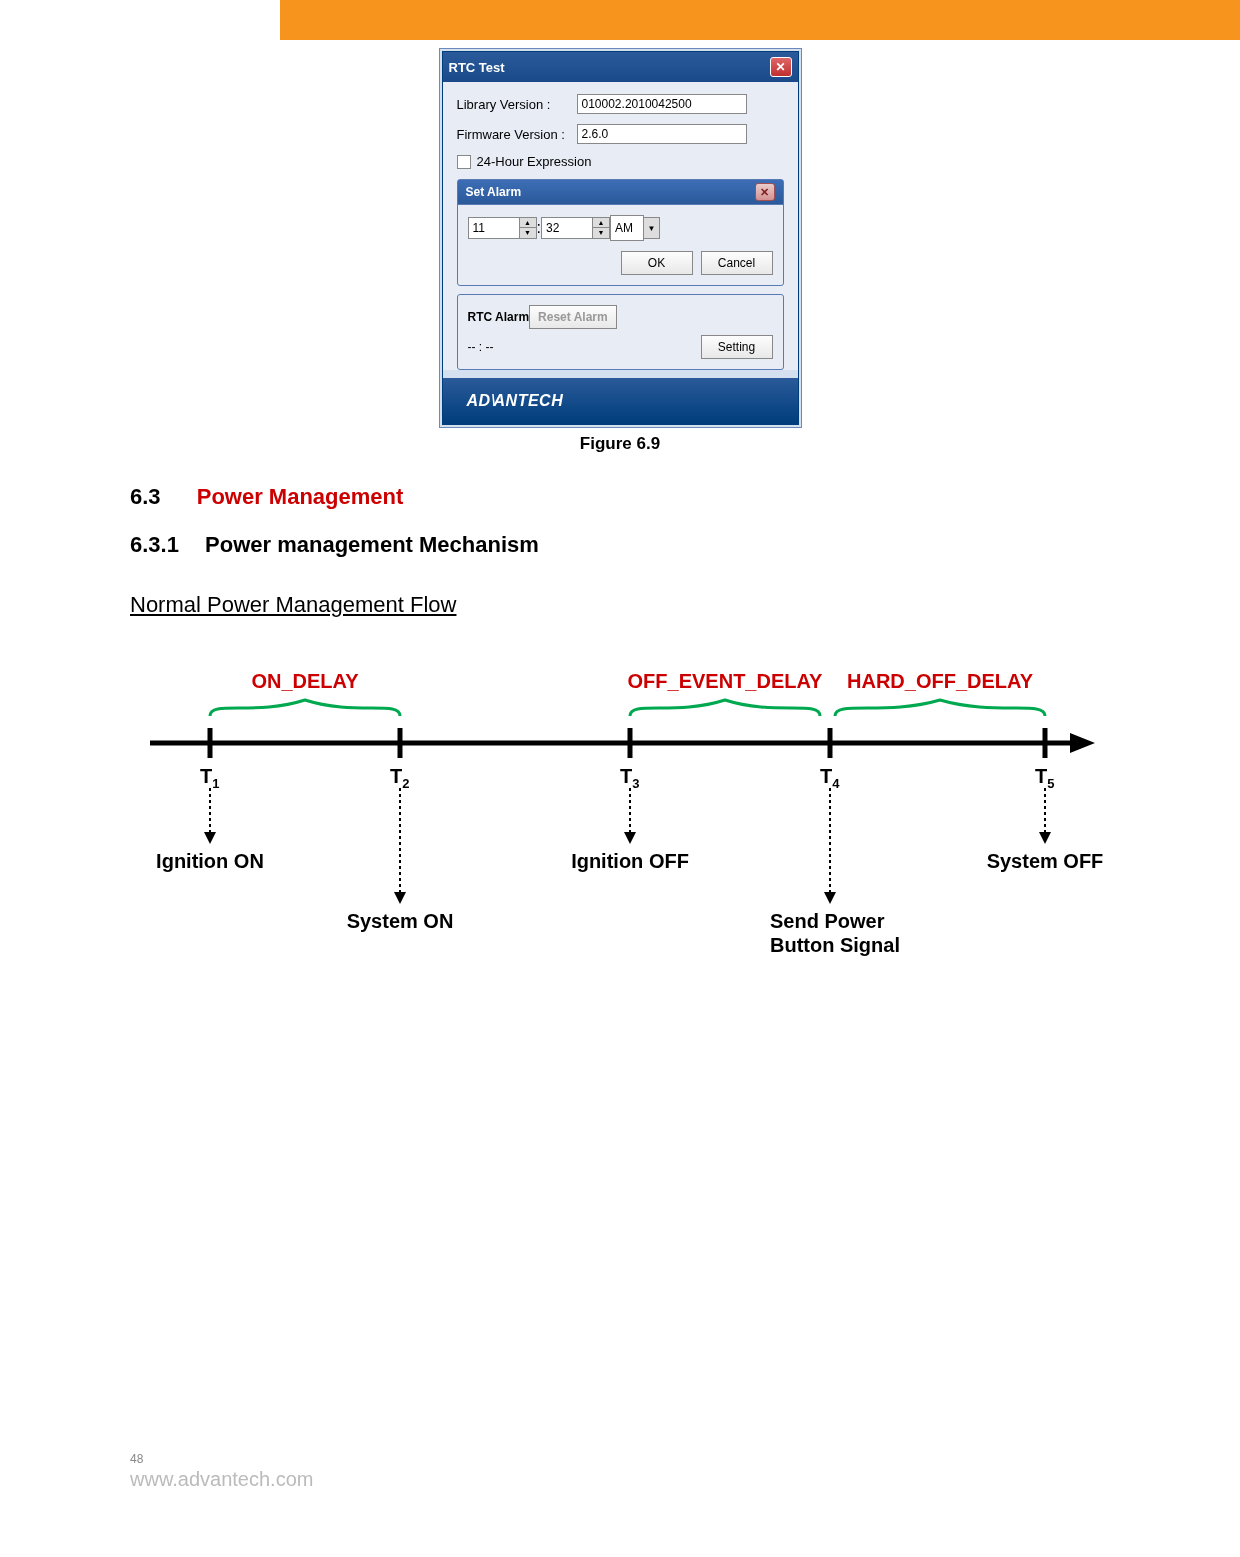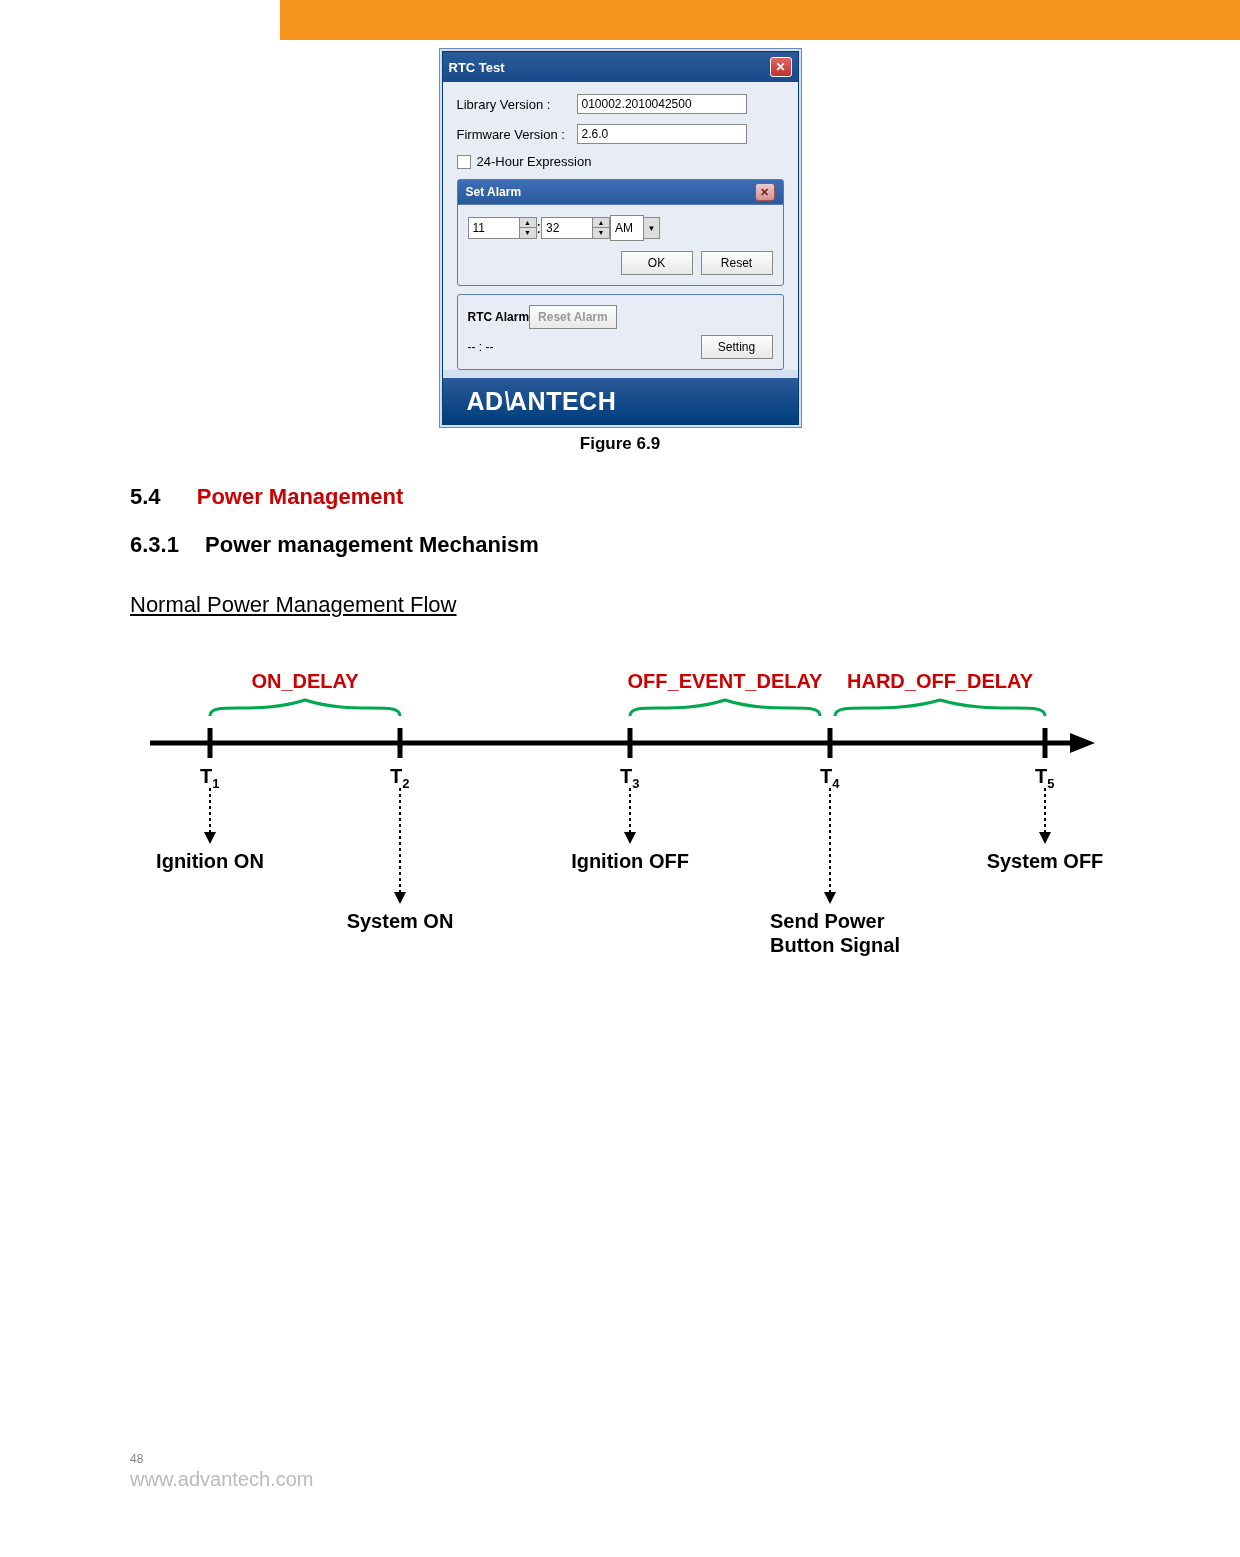--- a/index.html
+++ b/index.html
@@ -30,21 +30,21 @@
   .spinner .spin-btns div:first-child { border-bottom: 1px solid #888; }
   .combo { display: flex; align-items: center; }
   .combo input { width: 34px; height: 22px; border: 1px solid #888; font-size: 12px; padding: 12px 4px; }
   .combo .cbtn { width: 16px; height: 22px; border: 1px solid #888; border-left: none; background: #ddd; font-size: 8px; display: flex; align-items: center; justify-content: center; cursor: pointer; }
   .btn-row { display: flex; justify-content: flex-end; gap: 8px; margin-top: 10px; }
   .wbtn { min-width: 72px; height: 24px; border: 1px solid #888; background: linear-gradient(#fdfdfd, #e8e8e8); font-size: 12px; cursor: pointer; display: flex; align-items: center; justify-content: center; padding: 0 8px; }
   .wbtn.disabled { color: #999; cursor: default; }
   .rtc-row { display: flex; align-items: center; font-size: 12px; font-weight: bold; }
   .rtc-sub { font-size: 12px; margin-top: 6px; display: flex; justify-content: space-between; align-items: center; }
   .logo-strip { background: linear-gradient(#2a5a9a, #003d7a); height: 46px; display: flex; align-items: center; padding-left: 24px; }
-  .logo-strip .logo { color: #fff; font-size: 25px; font-weight: bold; letter-spacing: 0.5px; }
+  .logo-strip .logo { color: #fff; font-size: 16px; font-weight: bold; letter-spacing: 0.5px; font-style: italic; }
   .logo-strip .logo .tri { display: inline-block; transform: scaleX(0.8); margin-right: -2px; }
   .caption { font-size: 17px; font-weight: bold; margin-top: 6px; display: inline-block; }
   .sec-h { font-size: 22px; font-weight: bold; margin-top: 30px; }
   .sec-h .num { color: #000; margin-right: 30px; }
   .sec-h .title-red { color: #cc0000; }
   .subsec-h { font-size: 22px; font-weight: bold; margin-top: 22px; }
   .subsec-h .num { margin-right: 20px; }
   .flow-title { font-size: 22px; text-decoration: underline; margin-top: 34px; }
   .diagram-wrap { margin-top: 50px; position: relative; }
   .footer { margin-top: 420px; padding-left: 0; }
@@ -103,21 +103,21 @@
                       <div>▼</div>
                     </div>
                 </div>
                 <div class="combo">
                   <input value="AM" style="">
                   <div class="cbtn">▼</div>
                 </div>
               </div>
               <div class="btn-row">
                 <div class="wbtn">OK</div>
-                <div class="wbtn">Reset</div>
+                <div class="wbtn">Cancel</div>
               </div>
             </div>
           </div>
 
           <div class="panel">
             <div class="panel-body">
               <div class="rtc-row">
                 <span>RTC Alarm</span>
                 <div class="wbtn disabled">Reset Alarm</div>
               </div>
@@ -130,21 +130,21 @@
         </div>
         <div class="logo-strip">
           <span class="logo">AD<span class="tri">\</span>ANTECH</span>
         </div>
       </div>
     </div>
     <div><span class="caption">Figure 6.9</span></div>
   </div>
 
   <h2 class="sec-h">
-    <span class="num">5.4</span>
+    <span class="num">6.3</span>
     <span class="title-red">Power Management</span>
   </h2>
 
   <h3 class="subsec-h">
     <span class="num">6.3.1</span>
     <span>Power management Mechanism</span>
   </h3>
 
   <div class="flow-title">Normal Power Management Flow</div>
 

